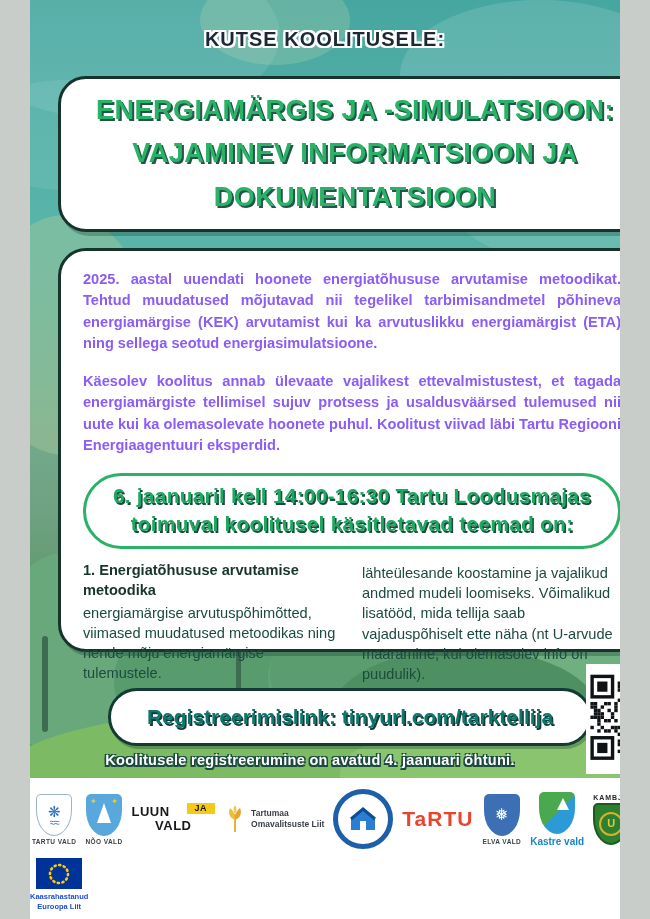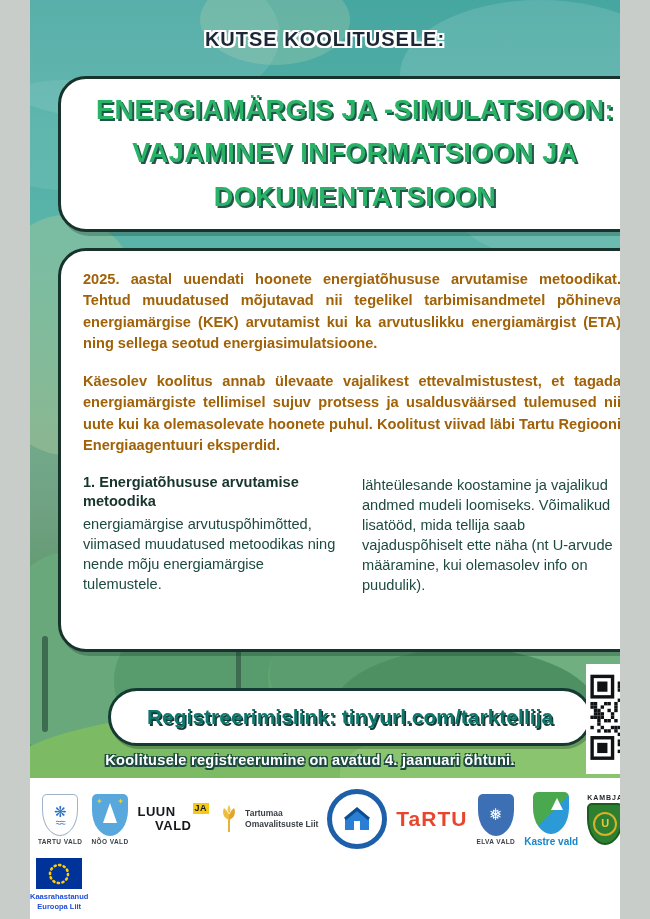--- a/index.html
+++ b/index.html
@@ -29,21 +29,21 @@
   
   .kicker{position:absolute;top:28px;left:0;width:100%;text-align:center;
     font-size:20px;font-weight:bold;letter-spacing:1px;color:#1c2837;
     text-shadow:-2px -2px 0 #fff,2px -2px 0 #fff,-2px 2px 0 #fff,2px 2px 0 #fff,0 -2px 0 #fff,0 2px 0 #fff,-2px 0 0 #fff,2px 0 0 #fff;}
   
   .card{position:absolute;background:#fff;border:3px solid #17332c;border-radius:28px;box-shadow:3px 4px 0 rgba(16,45,38,.28);}
   .title-card{left:28px;top:76px;width:588px;height:150px;display:flex;align-items:center;justify-content:center;}
   .title-text{text-align:center;font-size:27px;line-height:1.6;font-weight:bold;letter-spacing:.5px;
     color:#2ab266;text-shadow:2px 2px 0 #20574a;}
   .content-card{left:28px;top:248px;width:588px;height:404px;box-sizing:border-box;padding:18px 22px 14px 22px;}
-  .para{font-size:14.6px;line-height:1.47;font-weight:bold;color:#a16207;text-align:justify;margin:0 0 16px 0;}
+  .para{font-size:14.6px;line-height:1.47;font-weight:bold;color:#8b5cf6;text-align:justify;margin:0 0 16px 0;}
   .banner-pill{margin:2px auto 12px auto;border:3px solid #2ab266;border-radius:46px;padding:6px 8px 8px 8px;text-align:center;}
   .banner-line{font-size:21px;line-height:1.35;font-weight:bold;color:#1fa85f;letter-spacing:.2px;text-shadow:1.5px 1.5px 0 #1d4a40;}
   .topics{display:flex;gap:20px;}
   .topic{flex:1;}
   .topic-h{font-size:14.6px;line-height:1.35;font-weight:bold;color:#17352d;margin:0;}
   .topic-b{font-size:14.6px;line-height:1.38;color:#1d4a40;margin:2px 0 0 0;}
   
   .reg-pill{position:absolute;left:78px;top:688px;width:478px;height:52px;background:#fff;border:3px solid #143a33;border-radius:40px;
     display:flex;align-items:center;justify-content:center;box-shadow:2px 3px 0 rgba(16,45,38,.3);}
   .reg-text{font-size:21px;font-weight:bold;color:#0f766e;white-space:nowrap;text-shadow:1.5px 2px 0 #143a33;}
@@ -67,21 +67,21 @@
   .flower{color:#2d6fc2;font-size:15px;line-height:1;}
   .waves{color:#2d6fc2;font-size:10px;line-height:.7;letter-spacing:-1px;}
   .spire{width:0;height:0;border-left:7px solid transparent;border-right:7px solid transparent;border-bottom:20px solid #fff;margin-top:-4px;}
   .star-l,.star-r{position:absolute;top:4px;color:#f7d21b;font-size:8px;line-height:1;}
   .star-l{left:4px;} .star-r{right:4px;}
   .snow{color:#fff;font-size:16px;line-height:1;}
   .sail{width:0;height:0;border-left:6px solid transparent;border-right:6px solid transparent;border-bottom:12px solid #fff;position:absolute;top:6px;right:6px;}
   .gold-ring{width:20px;height:20px;border:2px solid #d9b02c;border-radius:50%;display:flex;align-items:center;justify-content:center;color:#edc53a;font-size:11px;font-weight:bold;line-height:1;}
   .luunja{font-weight:bold;color:#16181b;line-height:.95;text-align:left;}
   .luunja .row1{font-size:13px;letter-spacing:.5px;display:flex;align-items:flex-end;}
-  .luunja .ja{color:#16181b;background:#f5c918;font-size:9px;padding:1px 2px;margin-left:17px;transform:translateY(-4px);}
+  .luunja .ja{color:#16181b;background:#f5c918;font-size:9px;padding:1px 8px;margin-left:17px;transform:translateY(-4px);}
   .luunja .row2{font-size:13px;text-align:right;letter-spacing:.5px;}
   .tol{display:flex;align-items:center;gap:5px;}
   .tol-text{font-size:8.5px;line-height:1.25;color:#3a3f46;font-weight:bold;text-align:left;}
   .trea-circle{width:50px;height:50px;border-radius:50%;background:#fff;border:5px solid #1d5fa8;display:flex;align-items:center;justify-content:center;}
   .tartu-word{font-size:21px;font-weight:bold;color:#e8452c;letter-spacing:1px;}
   .kastre-cap{font-size:10px;font-weight:bold;color:#1886c9;}
   .kambja-cap{font-size:7px;font-weight:bold;color:#23272c;letter-spacing:1px;}
   .peipsi{display:flex;flex-direction:column;align-items:center;gap:1px;}
   .peipsi-cap{font-size:9px;font-weight:bold;color:#101315;letter-spacing:2px;}
   .flag-row{position:absolute;top:80px;left:0;width:100%;display:flex;align-items:flex-start;justify-content:space-between;gap:18px;}
@@ -120,20 +120,24 @@
     <div class="title-text">
       <div>ENERGIAMÄRGIS JA -SIMULATSIOON:</div>
       <div>VAJAMINEV INFORMATSIOON JA</div>
       <div>DOKUMENTATSIOON</div>
     </div>
   </div>
 
   <div class="card content-card">
     <p class="para">2025. aastal uuendati hoonete energiatõhususe arvutamise metoodikat. Tehtud muudatused mõjutavad nii tegelikel tarbimisandmetel põhineva energiamärgise (KEK) arvutamist kui ka arvutuslikku energiamärgist (ETA) ning sellega seotud energiasimulatsioone.</p>
     <p class="para">Käesolev koolitus annab ülevaate vajalikest ettevalmistustest, et tagada energiamärgiste tellimisel sujuv protsess ja usaldusväärsed tulemused nii uute kui ka olemasolevate hoonete puhul. Koolitust viivad läbi Tartu Regiooni Energiaagentuuri eksperdid.</p>
+    <div class="banner-pill">
+      <div class="banner-line">6. jaanuaril kell 14:00-16:30 Tartu Loodusmajas</div>
+      <div class="banner-line">toimuval koolitusel käsitletavad teemad on:</div>
+    </div>
     <div class="topics">
       <div class="topic">
         <p class="topic-h">1. Energiatõhususe arvutamise metoodika</p>
         <p class="topic-b">energiamärgise arvutuspõhimõtted, viimased muudatused metoodikas ning nende mõju energiamärgise tulemustele.</p>
       </div>
       <div class="topic">
         <p class="topic-b">lähteülesande koostamine ja vajalikud andmed mudeli loomiseks. Võimalikud lisatööd, mida tellija saab vajaduspõhiselt ette näha (nt U-arvude määramine, kui olemasolev info on puudulik).</p>
       </div>
     </div>
   </div>

